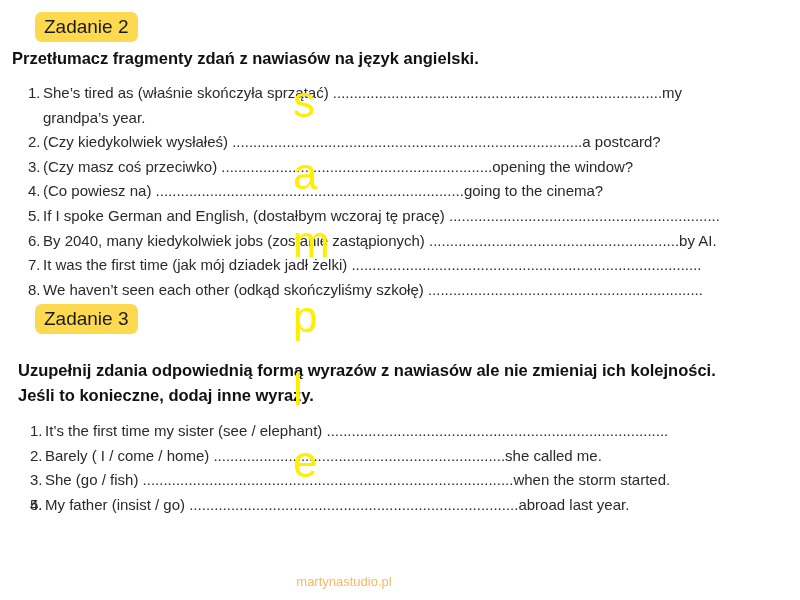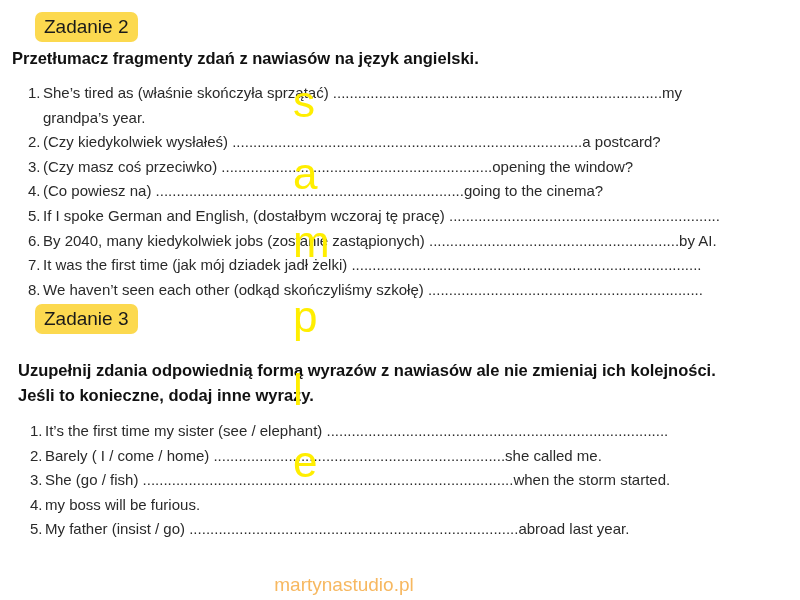--- a/index.html
+++ b/index.html
@@ -8,21 +8,21 @@
   .badge { position:absolute; background:#fcd94f; border-radius:7px;
            font-size:19px; color:#1a1a1a; padding:4px 9px 4px 9px; line-height:22px;margin-left:26px; }
   .heading { position:absolute; font-weight:bold; font-size:16.5px; color:#111; line-height:25px; }
   ol.items { position:absolute; margin:0; padding:0; list-style:none; font-size:15px; color:#2a2a2a; }
   ol.items li { position:relative; line-height:24.6px; padding-left:15px; white-space:nowrap; }
   ol.items li .num { position:absolute; left:0; top:0; }
   ol.items li .cont { display:block; }
   .watermark { position:absolute; left:293px; color:#ffee00; font-size:44px; line-height:44px;
                font-family:"Liberation Sans", sans-serif; pointer-events:none; }
   .footer { position:absolute; left:0; width:688px; top:574px; text-align:center;
-            color:#f7b860; font-size:19px; }
+            color:#f7b860; font-size:13px; }
 </style>
 </head>
 <body>
 
 <div class="badge" style="left:9px;top:12px;">Zadanie 2</div>
 <div class="heading" style="left:12px;top:46px;">Przetłumacz fragmenty zdań z nawiasów na język angielski.</div>
 
 <ol class="items" style="left:28px;top:81px;">
   <li>
       <span class="num">1.</span>
@@ -71,21 +71,20 @@
   <li>
       <span class="num">2.</span>
       <span class="cont">Barely ( I / come / home) ......................................................................she called me.</span>
     </li>
   <li>
       <span class="num">3.</span>
       <span class="cont">She (go / fish) .........................................................................................when the storm started.</span>
     </li>
   <li>
       <span class="num">4.</span>
-      <span class="cont">my boss will be furious.</span>
     </li>
   <li>
       <span class="num">5.</span>
       <span class="cont">My father (insist / go) ...............................................................................abroad last year.</span>
     </li>
 </ol>
 
 <div class="watermark" style="top:80px;">s</div>
 <div class="watermark" style="top:152px;">a</div>
 <div class="watermark" style="top:220px;">m</div>

